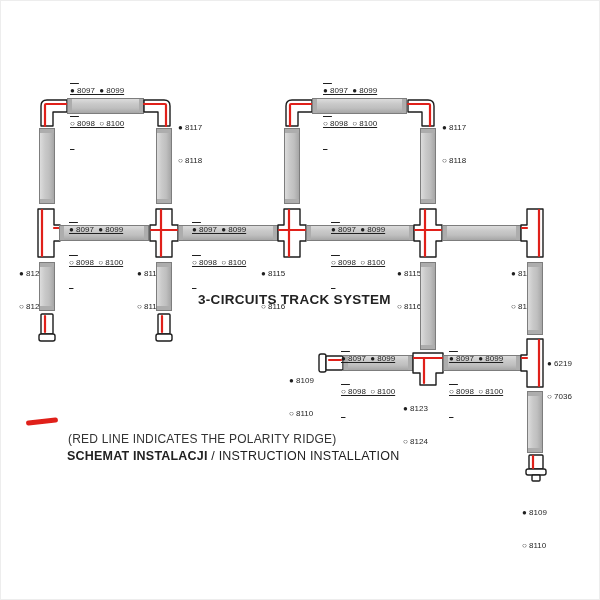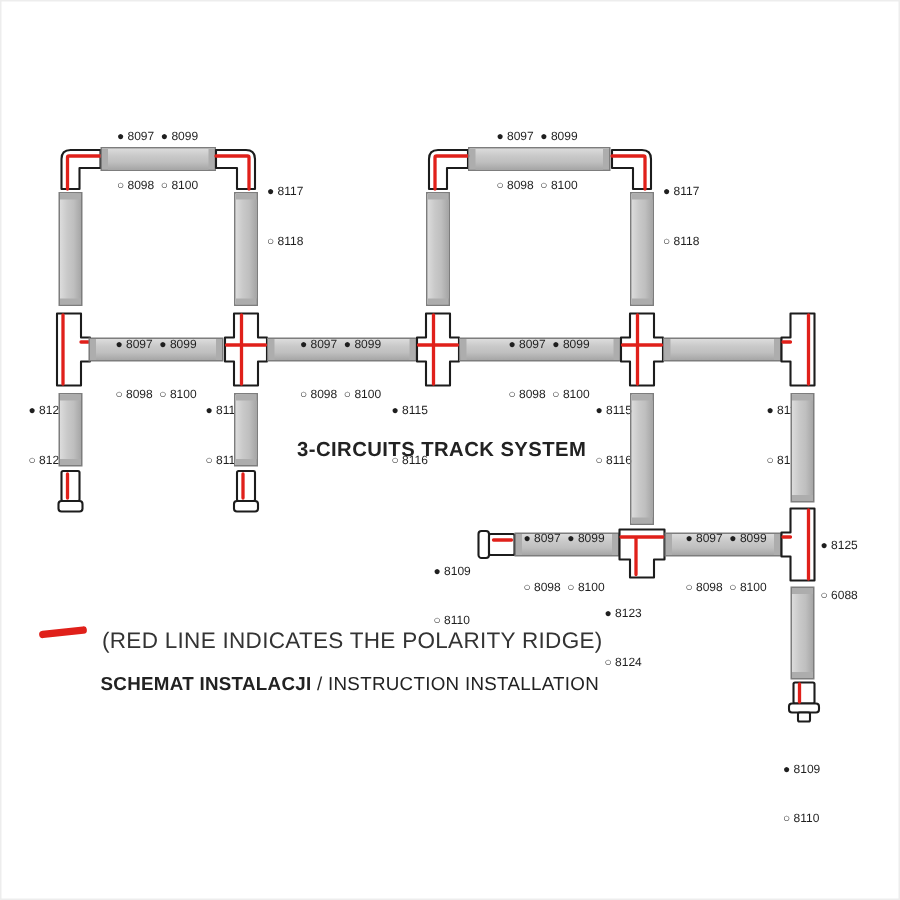--- a/index.html
+++ b/index.html
@@ -13,30 +13,30 @@
   .trk.v{width:16px;background:linear-gradient(90deg,#dcdcdc,#c9c9c9 35%,#bfbfbf 65%,#a6a6a6);
          box-shadow:inset 0 4px 0 #adadad, inset 0 -4px 0 #adadad;}
 
   
   .conn{position:absolute;overflow:visible;}
   .conn .ol{fill:#ffffff;stroke:#1c1c1c;stroke-width:1.4;stroke-linejoin:round;}
   .conn .red{fill:none;stroke:#e0201a;stroke-width:2.2;stroke-linecap:round;stroke-linejoin:round;}
 
   
   .plabel{position:absolute;font-size:8px;line-height:11px;color:#1f1f1f;white-space:pre;}
-  .plabel.wide{width:70px;text-align:center;}
+  .plabel.wide{width:70px;text-align:left;text-decoration:underline;}
 
   .title{position:absolute;left:197px;top:291px;width:222px;text-align:left;
          font-size:13.5px;font-weight:bold;letter-spacing:.3px;color:#222;}
 
   .legend-swatch{position:absolute;left:25px;top:418px;width:32px;height:5px;background:#e0201a;
                  border-radius:3px;transform:rotate(-6deg);}
   .legend-line1{position:absolute;left:66px;top:412px;font-size:12.5px;color:#222;letter-spacing:.2px;margin-top:36px;}
   .legend-line1 .b{font-weight:bold;}
-  .legend-note{position:absolute;left:67px;top:418px;font-size:15px;color:#333;letter-spacing:.2px;}
+  .legend-note{position:absolute;left:67px;top:431px;font-size:12px;color:#333;letter-spacing:.2px;}
 </style>
 </head>
 <body>
 
 <div class="wrap">
 
   <svg class="conn" style="left:33px;top:92px" width="36" height="36" viewBox="0 0 36 36">
     <path class="ol" d="M33,7 L13,7 Q7,7 7,13 L7,33 L19,33 L19,19 L33,19 Z"></path>
     <path class="red" d="M33,11 L12,11 Q11,11 11,12 L11,33"></path>
   </svg>
@@ -178,22 +178,22 @@
   <div class="trk h" style="left:442px;top:354px;width:78px"></div>
   <div class="plabel wide" style="left:448px;top:330px">
     <div>● 8097  ● 8099</div>
     <div>○ 8098  ○ 8100</div>
   </div>
   <svg class="conn" style="left:519px;top:336px" width="28" height="52" viewBox="0 0 28 52">
     <path class="ol" d="M23,2 L7,2 L7,18 L1,18 L1,34 L7,34 L7,50 L23,50 Z"></path>
     <path class="red" d="M19,3 V49 M2,21 H7"></path>
   </svg>
   <div class="plabel" style="left:546px;top:335px">
-    <div>● 8125</div>
-    <div>○ 6088</div>
+    <div>● 6219</div>
+    <div>○ 7036</div>
   </div>
 
   <div class="trk v" style="left:526px;top:390px;height:62px"></div>
   <svg class="conn" style="left:523px;top:453px" width="24" height="28" viewBox="0 0 24 28">
     <rect class="ol" x="5" y="1" width="14" height="14" rx="1"></rect>
     <rect class="ol" x="2" y="15" width="20" height="6" rx="2"></rect>
     <rect class="ol" x="8" y="21" width="8" height="6" rx="1"></rect>
     <path class="red" d="M9,2 V14"></path>
   </svg>
   <div class="plabel" style="left:521px;top:484px">

